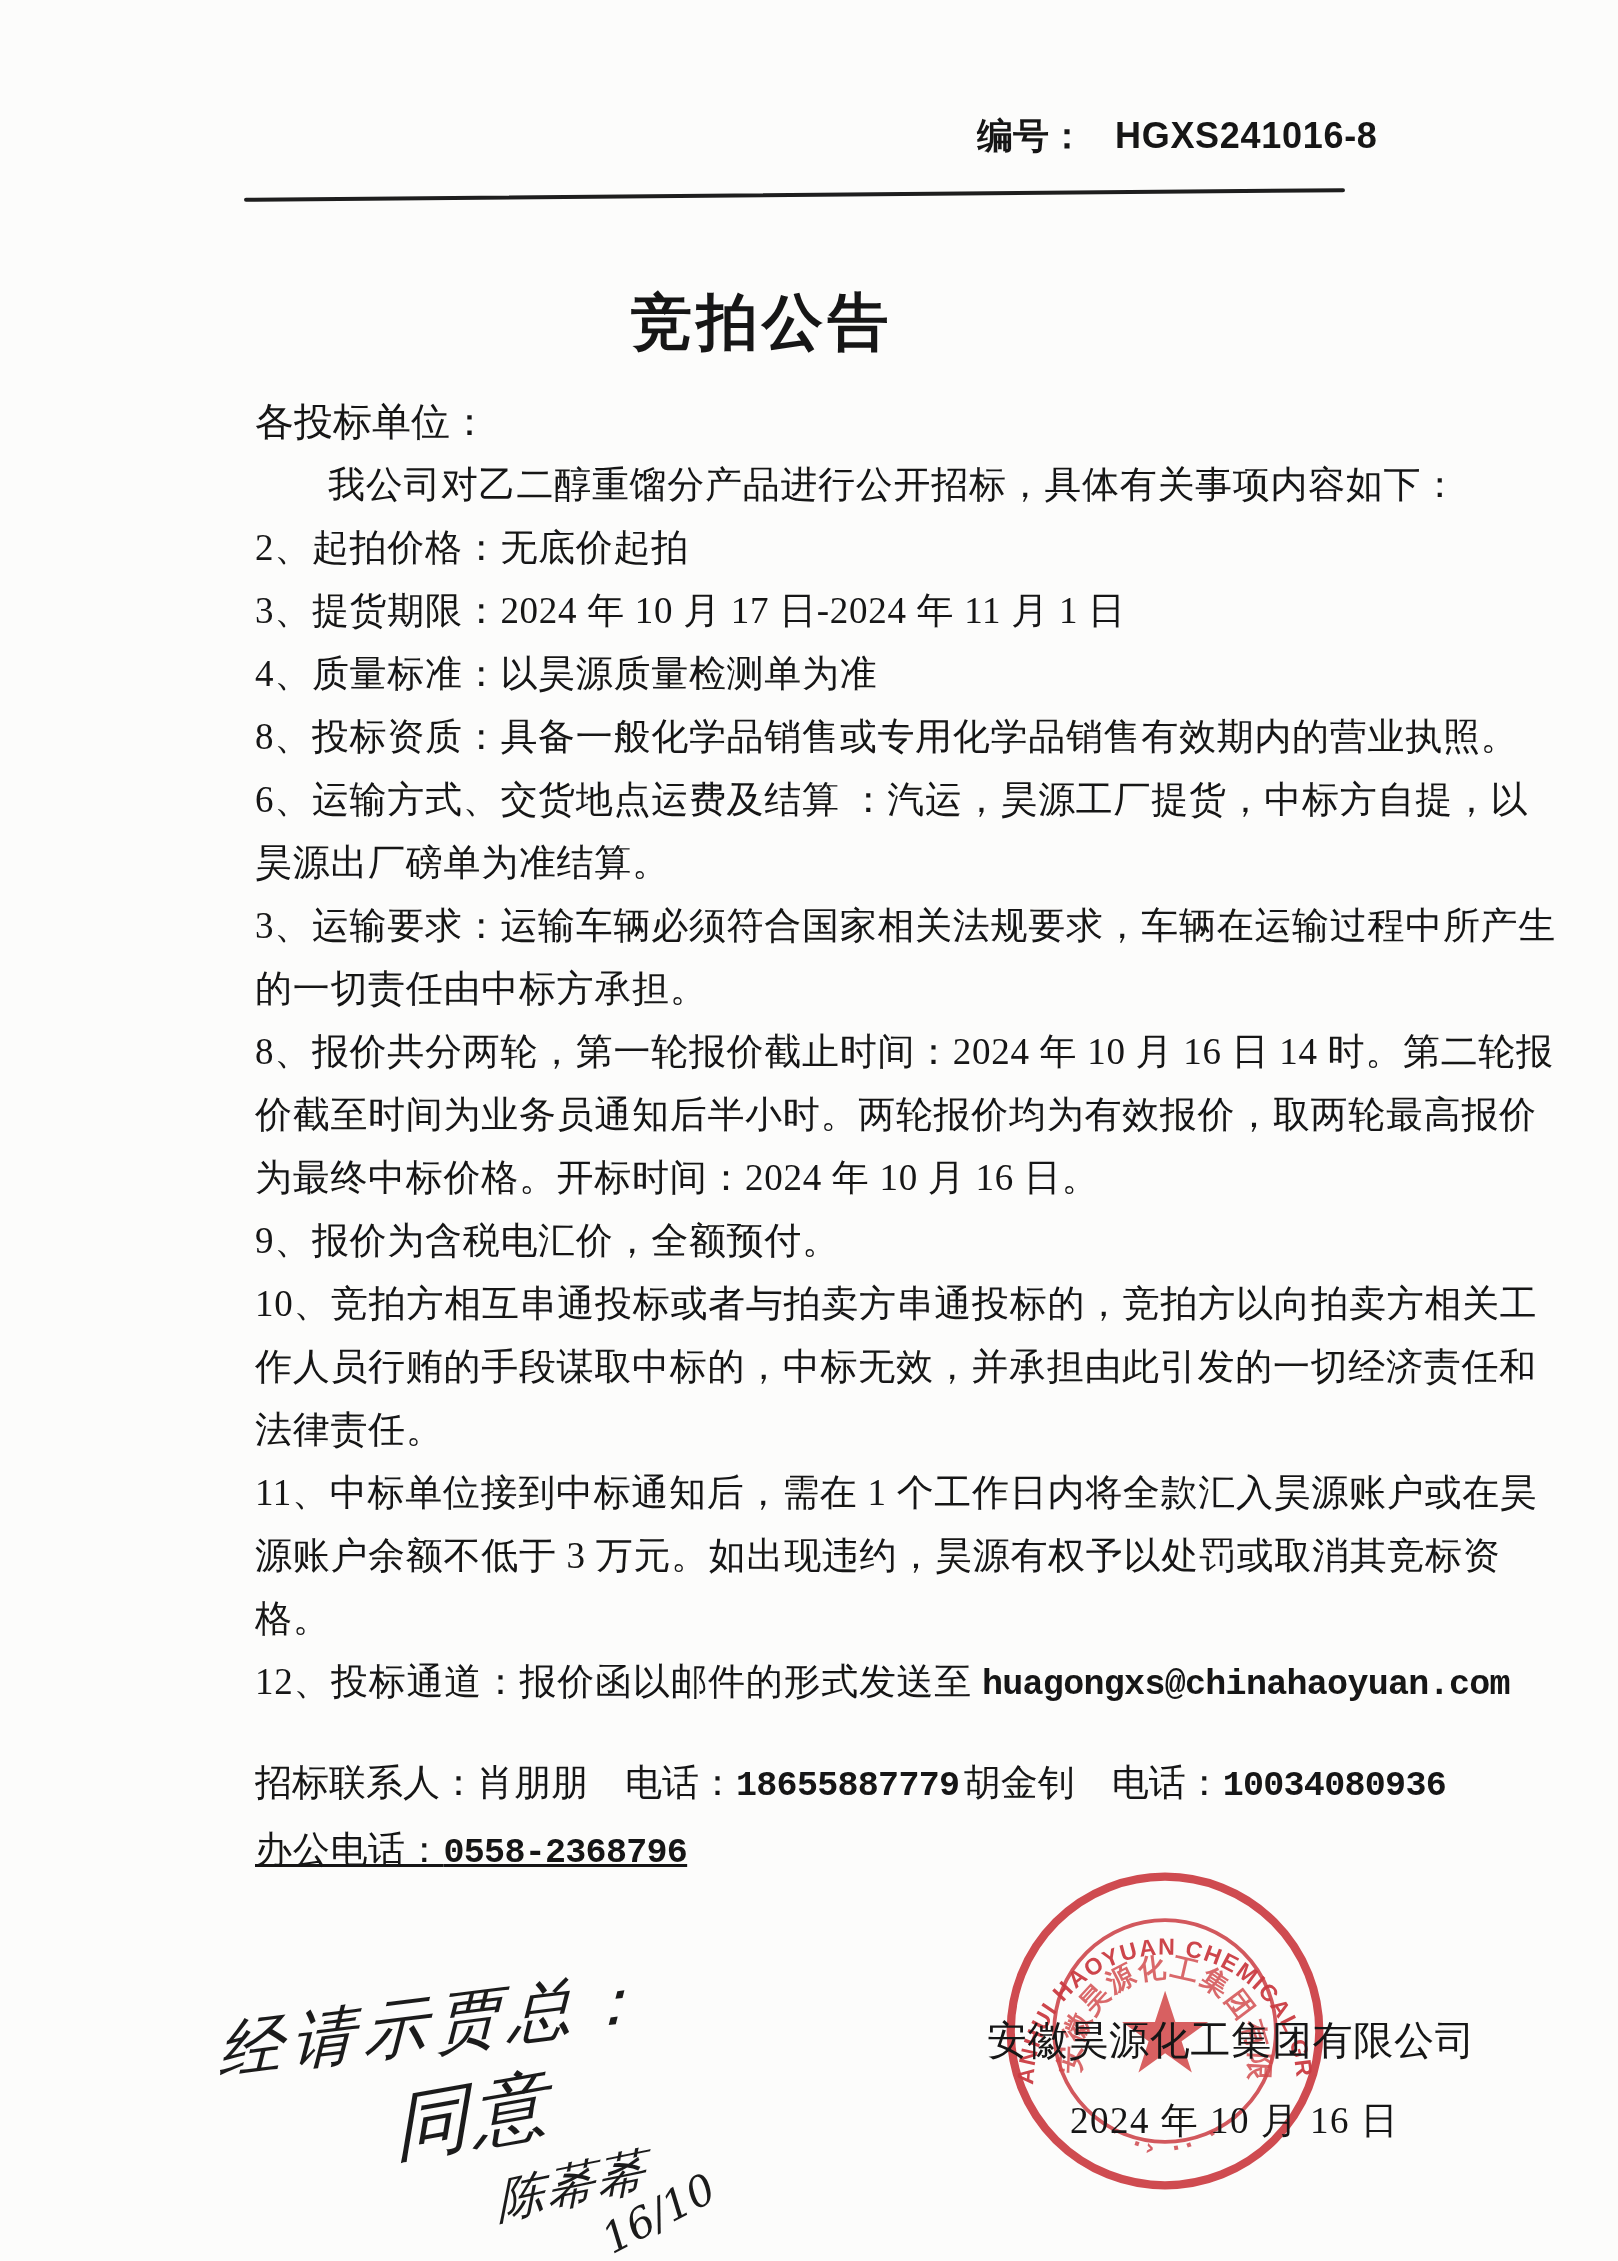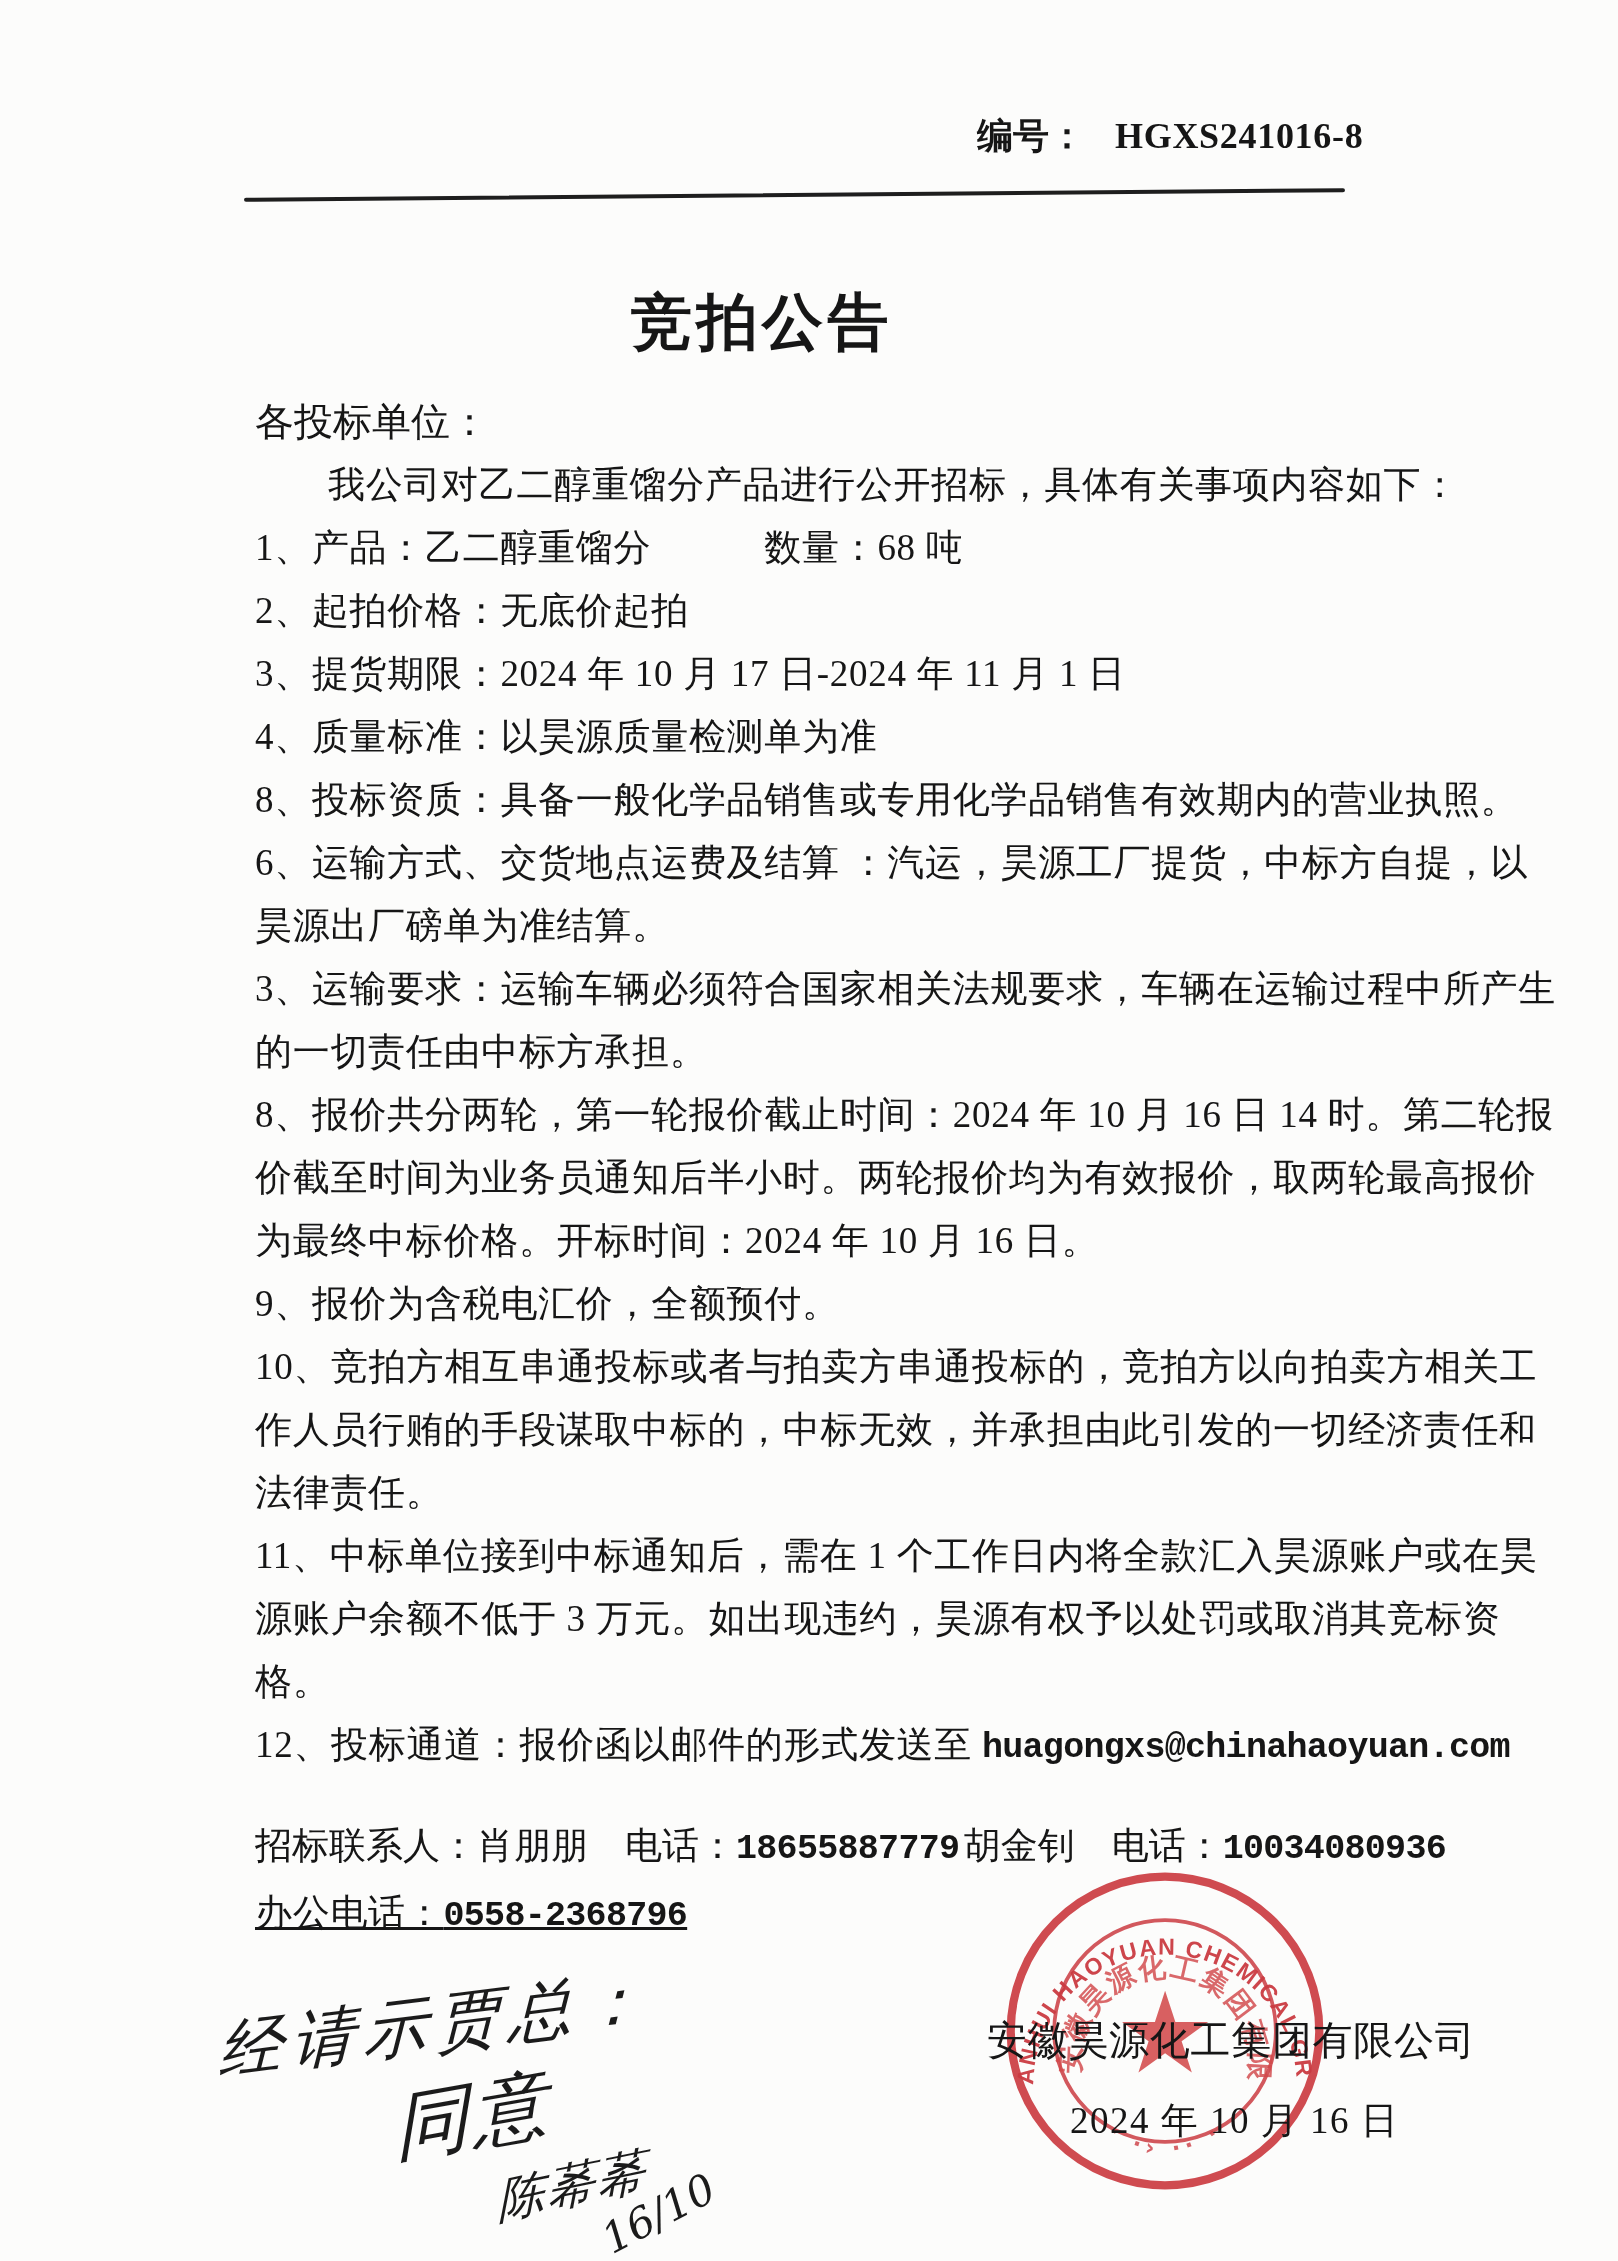--- a/index.html
+++ b/index.html
@@ -10,21 +10,21 @@
     color:#161616;
   }
   .page{position:absolute;inset:0;}
 
   
   .header-row{
     position:absolute;left:977px;top:112px;
     font-size:36px;font-weight:bold;white-space:nowrap;
   }
   .doc-number{
-    font-family:Liberation Serif, serif;
+    font-family:Liberation Sans, sans-serif;
     margin-left:30px;letter-spacing:0.7px;
   }
   .header-line{
     position:absolute;left:244px;top:193px;width:1101px;height:3.7px;
     background:#1e1e1e;border-radius:2.2px;transform:rotate(-0.5deg);
   }
 
   
   .content{position:absolute;left:255px;top:238px;width:1303px;z-index:1;margin-top:48px;}
   .title{
@@ -90,21 +90,20 @@
     <span>编号：</span><span class="doc-number">HGXS241016-8</span>
   </div>
   <div class="header-line"></div>
 
   <div class="content">
     <div class="title">竞拍公告</div>
 
     <p class="salutation">各投标单位：</p>
     <p class="base intro">我公司对乙二醇重馏分产品进行公开招标，具体有关事项内容如下：</p>
 
-    <p class="base">1、产品：乙二醇重馏分　　　数量：68 吨</p>
     <p class="base">2、起拍价格：无底价起拍</p>
     <p class="base">3、提货期限：2024 年 10 月 17 日-2024 年 11 月 1 日</p>
     <p class="base">4、质量标准：以昊源质量检测单为准</p>
     <p class="base">8、投标资质：具备一般化学品销售或专用化学品销售有效期内的营业执照。</p>
     <p class="base">6、运输方式、交货地点运费及结算 ：汽运，昊源工厂提货，中标方自提，以
 昊源出厂磅单为准结算。</p>
     <p class="base g1">3、运输要求：运输车辆必须符合国家相关法规要求，车辆在运输过程中所产生
 的一切责任由中标方承担。</p>
     <p class="base g1">8、报价共分两轮，第一轮报价截止时间：2024 年 10 月 16 日 14 时。第二轮报
 价截至时间为业务员通知后半小时。两轮报价均为有效报价，取两轮最高报价

